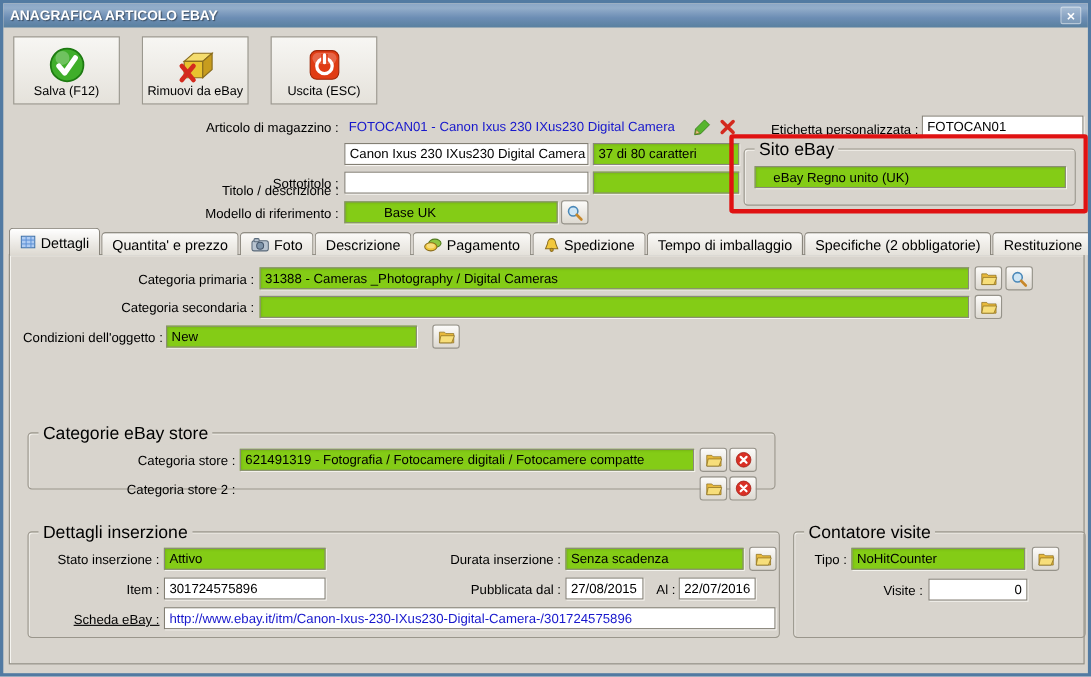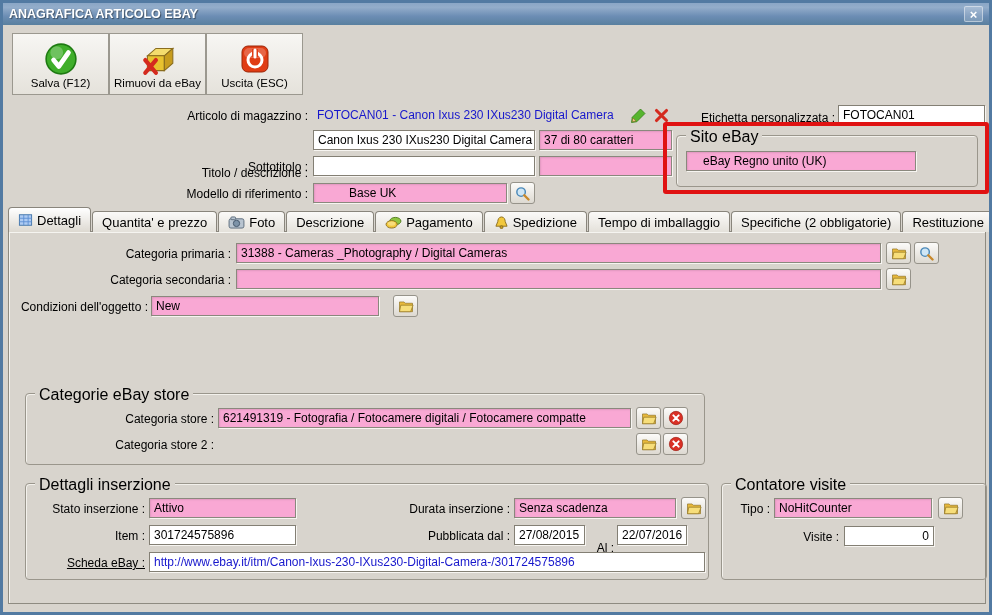--- a/index.html
+++ b/index.html
@@ -14,35 +14,35 @@
     background:linear-gradient(180deg,#8aa6c6 0%,#93adca 20%,#6c8db4 60%,#59809f 100%);
     display:flex; align-items:center; padding:0 6px;
   }
   .titlebar .title { color:#fff; font-weight:bold; font-size:12.5px; text-shadow:1px 1px 1px rgba(0,0,0,.45); }
   .close-btn {
     margin-left:auto; width:19px; height:16px; display:flex; align-items:center; justify-content:center;
     background:rgba(255,255,255,.18); border:1px solid rgba(255,255,255,.45); border-radius:2px;
     color:#fff; font-weight:bold; font-size:13px; line-height:1; cursor:pointer;
   }
   
-  .toolbar { position:absolute; left:9px; top:30px; display:flex; gap:0; }
+  .toolbar { position:absolute; left:9px; top:30px; display:flex; gap:20px; }
   .tb-btn {
     width:97px; height:62px; background:linear-gradient(#f7f6f3,#e5e2db);
     border:1px solid #9b988f; display:flex; flex-direction:column; align-items:center;
     padding:6px 2px 5px 2px; font-size:11.5px; cursor:pointer;
   }
   .tb-btn .ico { flex:1; display:flex; align-items:center; justify-content:center; }
   .tb-btn .lbl { white-space:nowrap; }
   
   .lab { position:absolute; text-align:right; font-size:12px; line-height:20px; white-space:nowrap; color:#000; }
   .field {
     position:absolute; height:20px; font-size:12px; line-height:17px; padding:1px 4px;
     overflow:hidden; white-space:nowrap;
   }
-  .sunken { background:#f9a8d4; border:1px solid #8a887d; box-shadow:1px 1px 0 #f7f5f1, inset 1px 1px 2px rgba(0,0,0,.10); }
+  .sunken { background:#84cc16; border:1px solid #8a887d; box-shadow:1px 1px 0 #f7f5f1, inset 1px 1px 2px rgba(0,0,0,.10); }
   .white  { background:#ffffff; border:1px solid #837f74; box-shadow:1px 1px 0 #f7f5f1; }
   .icon-btn {
     position:absolute; width:25px; height:22px; background:linear-gradient(#fcfbf9,#ddd9d1);
     border:1px solid #96938a; border-radius:3px; display:flex; align-items:center; justify-content:center; cursor:pointer;
   }
   .plain-icon { position:absolute; width:20px; height:18px; display:flex; align-items:center; justify-content:center; cursor:pointer; }
   .groupbox { position:absolute; border:1px solid #9a968c; border-radius:4px; box-shadow:inset 1px 1px 0 #f3f1ec; }
   .groupbox .legend {
     position:absolute; top:-8px; left:9px; background:#d8d4cd; padding:0 4px; font-size:16px; white-space:nowrap;
   }
@@ -139,21 +139,21 @@
       <circle cx="10" cy="10" r="6" fill="#cfe6f5" stroke="#4a88b8" stroke-width="2"></circle>
       <line x1="14.5" y1="14.5" x2="20.5" y2="20.5" stroke="#c8882a" stroke-width="3.4" stroke-linecap="round"></line>
     </svg>
   </span>
 
   <div class="lab" style="left:660px;top:105px;width:172px;">Etichetta personalizzata :</div>
   <div class="field white" style="left:835px;top:102px;width:147px;">FOTOCAN01</div>
 
   <div class="groupbox" style="left:673px;top:132px;width:302px;height:52px;">
     <span class="legend">Sito eBay</span>
-    <div class="field sunken" style="left:9px;top:15px;width:230px;padding-left:16px;">eBay Regno unito (UK)</div>
+    <div class="field sunken" style="left:9px;top:15px;width:283px;padding-left:16px;">eBay Regno unito (UK)</div>
   </div>
   <div class="annotation"></div>
 
   <div class="tabs">
     <div class="tab active">
       <svg width="15" height="14" viewBox="0 0 16 16">
         <rect x="1" y="2" width="14" height="12" fill="#aecbf2" stroke="#3a6ea5"></rect>
         <path d="M1 6 h14 M1 10 h14 M6 2 v12 M11 2 v12" stroke="#5b8fd4" stroke-width="1" fill="none"></path>
       </svg>
       <span>Dettagli</span>
@@ -229,21 +229,21 @@
 
     <div class="lab" style="left:0;top:65px;width:139px;">Condizioni dell'oggetto :</div>
     <div class="field sunken" style="left:142px;top:64px;width:228px;">New</div>
     <span class="icon-btn" style="left:384px;top:63px;">
       <svg width="16" height="13" viewBox="0 0 24 20">
         <path d="M2 3 h7 l2 2 h11 v13 h-20 z" fill="#e8b93c" stroke="#8a6d1f"></path>
         <path d="M4 8 h19 l-4 10 h-17 z" fill="#f7de7a" stroke="#8a6d1f"></path>
       </svg>
     </span>
 
-    <div class="groupbox" style="left:16px;top:161px;width:680px;height:72px;">
+    <div class="groupbox" style="left:16px;top:161px;width:680px;height:52px;">
       <span class="legend">Categorie eBay store</span>
       <div class="lab" style="left:0;top:15px;width:188px;">Categoria store :</div>
       <div class="field sunken" style="left:192px;top:14px;width:413px;">621491319 - Fotografia / Fotocamere digitali / Fotocamere compatte</div>
       <span class="icon-btn" style="left:610px;top:13px;">
         <svg width="16" height="13" viewBox="0 0 24 20">
           <path d="M2 3 h7 l2 2 h11 v13 h-20 z" fill="#e8b93c" stroke="#8a6d1f"></path>
           <path d="M4 8 h19 l-4 10 h-17 z" fill="#f7de7a" stroke="#8a6d1f"></path>
         </svg>
       </span>
       <span class="icon-btn" style="left:637px;top:13px;">
@@ -280,21 +280,21 @@
           <path d="M2 3 h7 l2 2 h11 v13 h-20 z" fill="#e8b93c" stroke="#8a6d1f"></path>
           <path d="M4 8 h19 l-4 10 h-17 z" fill="#f7de7a" stroke="#8a6d1f"></path>
         </svg>
       </span>
 
       <div class="lab" style="left:0;top:42px;width:119px;">Item :</div>
       <div class="field white" style="left:123px;top:41px;width:147px;">301724575896</div>
 
       <div class="lab" style="left:300px;top:42px;width:184px;">Pubblicata dal :</div>
       <div class="field white" style="left:488px;top:41px;width:71px;">27/08/2015</div>
-      <div class="lab" style="left:562px;top:54px;width:26px;">Al :</div>
+      <div class="lab" style="left:562px;top:42px;width:26px;">Al :</div>
       <div class="field white" style="left:591px;top:41px;width:70px;">22/07/2016</div>
 
       <div class="lab" style="left:0;top:69px;width:119px;text-decoration:underline;">Scheda eBay :</div>
       <div class="field white blue-link" style="left:123px;top:68px;width:556px;">http://www.ebay.it/itm/Canon-Ixus-230-IXus230-Digital-Camera-/301724575896</div>
     </div>
 
     <div class="groupbox" style="left:712px;top:251px;width:266px;height:97px;">
       <span class="legend">Contatore visite</span>
       <div class="lab" style="left:8px;top:15px;width:40px;">Tipo :</div>
       <div class="field sunken" style="left:52px;top:14px;width:158px;">NoHitCounter</div>

